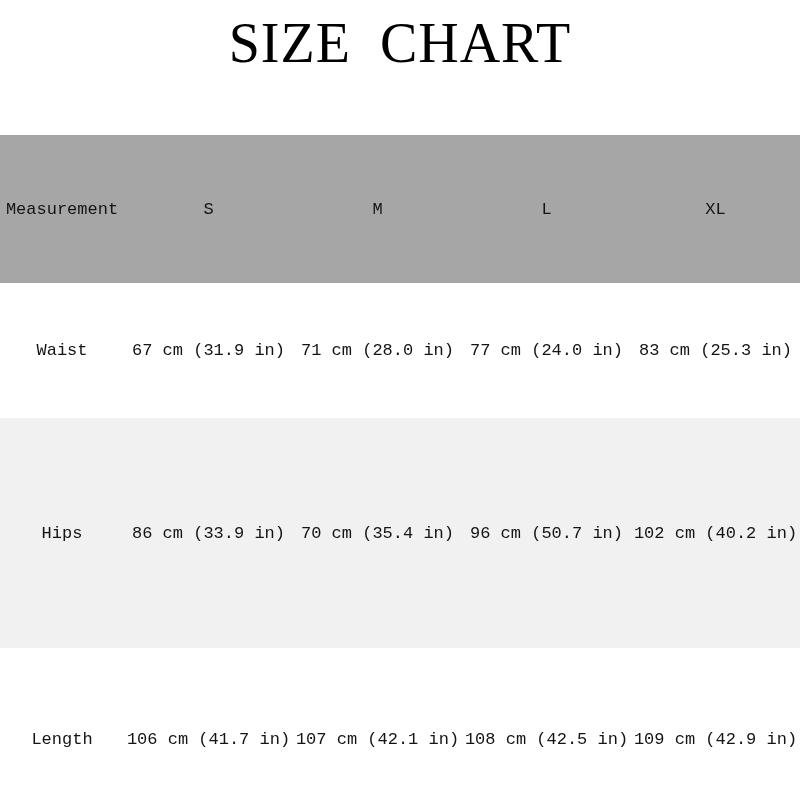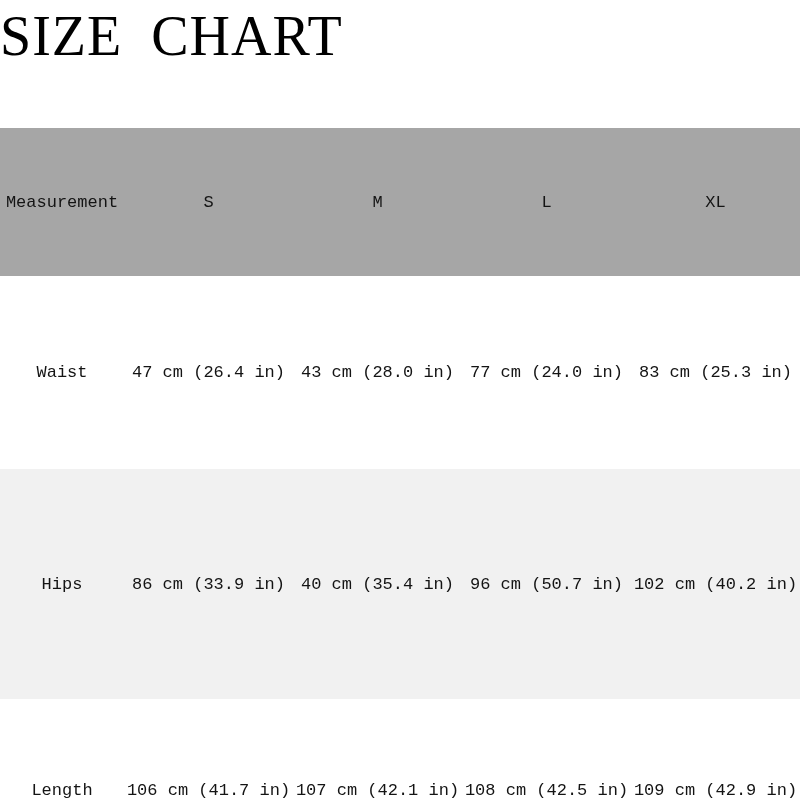--- a/index.html
+++ b/index.html
@@ -15,22 +15,23 @@
     width: 800px;
     height: 800px;
     overflow: hidden;
     background: var(--page-bg);
   }
   .title-bar {
     height: 128px;
     background: var(--page-bg);
   }
   .page-title {
-    margin: 0;
+    margin: 7px;
     padding-top: 4px;
+    text-align: center;
     font-family: "Liberation Serif", "DejaVu Serif", serif;
     font-weight: 400;
     font-size: 56px;
     line-height: 1.15;
     letter-spacing: 1px;
     word-spacing: 14px;
     color: #000000;
   }
   table.size-table {
     width: 800px;
@@ -44,21 +45,21 @@
   table.size-table th,
   table.size-table td {
     padding: 0;
     font-weight: 400;
     vertical-align: middle;
     white-space: nowrap;
   }
   col.c-label  { width: 124px; }
   col.c-size   { width: 169px; }
   tr.header-row   { height: 148px; background: var(--header-bg); }
-  tr.row-waist    { height: 193px; background: var(--page-bg); }
+  tr.row-waist    { height: 135px; background: var(--page-bg); }
   tr.row-hips     { height: 230px; background: var(--stripe-bg); }
   tr.row-length   { height: 182px; background: var(--page-bg); }
 </style>
 </head>
 <body>
 
 <div class="title-bar">
   <h1 class="page-title">SIZE CHART</h1>
 </div>
 
@@ -75,29 +76,29 @@
       <th>Measurement</th>
       <th>S</th>
       <th>M</th>
       <th>L</th>
       <th>XL</th>
     </tr>
   </thead>
   <tbody>
     <tr class="row-waist">
       <td>Waist</td>
-      <td>47 cm (26.4 in)</td>
-      <td>43 cm (28.0 in)</td>
+      <td>67 cm (31.9 in)</td>
+      <td>71 cm (28.0 in)</td>
       <td>77 cm (24.0 in)</td>
       <td>83 cm (25.3 in)</td>
     </tr>
     <tr class="row-hips">
       <td>Hips</td>
       <td>86 cm (33.9 in)</td>
-      <td>40 cm (35.4 in)</td>
+      <td>70 cm (35.4 in)</td>
       <td>96 cm (50.7 in)</td>
       <td>102 cm (40.2 in)</td>
     </tr>
     <tr class="row-length">
       <td>Length</td>
       <td>106 cm (41.7 in)</td>
       <td>107 cm (42.1 in)</td>
       <td>108 cm (42.5 in)</td>
       <td>109 cm (42.9 in)</td>
     </tr>

